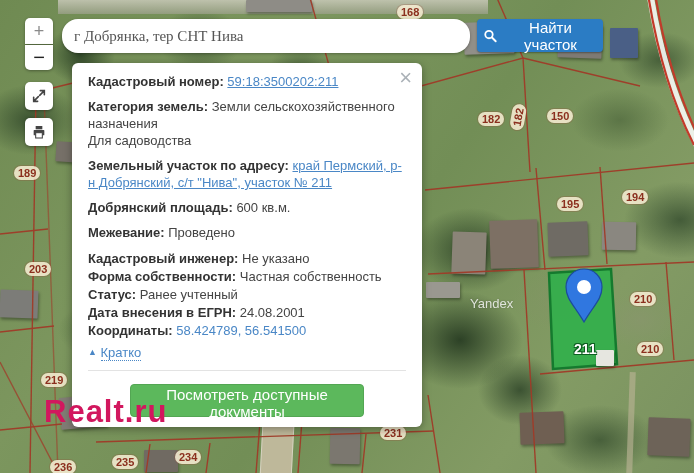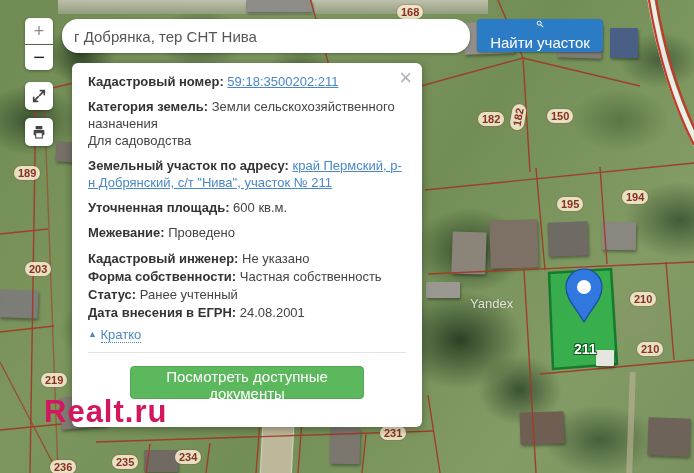--- a/index.html
+++ b/index.html
@@ -41,24 +41,24 @@
   
   .ctl{position:absolute;left:25px;width:28px;background:#fff;border-radius:5px;z-index:10;
     box-shadow:0 1px 3px rgba(0,0,0,.35);display:flex;align-items:center;justify-content:center;cursor:pointer;}
   #zoom-in{top:18px;height:26px;font-size:18px;color:#8a8a8a;border-radius:5px 5px 0 0;}
   #zoom-out{top:45px;height:25px;font-size:20px;color:#222;border-radius:0 0 5px 5px;}
   #expand-btn{top:82px;height:28px;}
   #print-btn{top:118px;height:28px;}
   
   #search-input{position:absolute;left:62px;top:19px;width:408px;height:34px;z-index:10;border:none;
     border-radius:16px;padding:0 12px;font-size:15px;color:#555;box-sizing:border-box;
-    box-shadow:0 1px 3px rgba(0,0,0,.3);font-family:Liberation Sans, sans-serif;outline:none;}
+    box-shadow:0 1px 3px rgba(0,0,0,.3);font-family:Liberation Serif, serif;outline:none;}
   #find-btn{position:absolute;left:477px;top:19px;width:126px;height:33px;z-index:10;border:none;cursor:pointer;
     background:#2b7cc4;border-radius:4px;color:#fff;font-size:15px;display:flex;align-items:center;
-    justify-content:center;gap:6px;box-shadow:0 1px 2px rgba(0,0,0,.35);font-family:inherit;flex-direction:column;}
+    justify-content:center;gap:6px;box-shadow:0 1px 2px rgba(0,0,0,.35);font-family:inherit;}
   
   #popup{position:absolute;left:72px;top:63px;width:350px;height:364px;z-index:20;background:#fff;
     border-radius:6px;box-shadow:0 2px 8px rgba(0,0,0,.35);padding:10px 16px;box-sizing:border-box;
     font-size:13px;line-height:17px;color:#444;}
   #popup .row{margin-bottom:8px;}
   #popup .row.tight{margin-bottom:1px;}
   #popup b{color:#333;}
   #popup .lnk{color:#4a87c6;text-decoration:underline;cursor:pointer;}
   #popup .coord{color:#4a87c6;}
   #popup-close{position:absolute;top:4px;right:10px;font-size:22px;color:#aab1b7;cursor:pointer;line-height:22px;}
@@ -201,21 +201,21 @@
       <span>Земли сельскохозяйственного назначения</span>
       <div>Для садоводства</div>
     </div>
 
     <div class="row">
       <b>Земельный участок по адресу:</b>
       <a class="lnk">край Пермский, р-н Добрянский, с/т "Нива", участок № 211</a>
     </div>
 
     <div class="row">
-      <b>Уточненная площадь:</b>
+      <b>Добрянский площадь:</b>
       <span>600 кв.м.</span>
     </div>
 
     <div class="row" style="margin-bottom:9px;">
       <b>Межевание:</b>
       <span>Проведено</span>
     </div>
 
     <div class="row tight">
       <b>Кадастровый инженер:</b>
@@ -226,20 +226,24 @@
       <span>Частная собственность</span>
     </div>
     <div class="row tight">
       <b>Статус:</b>
       <span>Ранее учтенный</span>
     </div>
     <div class="row tight">
       <b>Дата внесения в ЕГРН:</b>
       <span>24.08.2001</span>
     </div>
+    <div class="row tight">
+      <b>Координаты:</b>
+      <span class="coord">58.424789, 56.541500</span>
+    </div>
 
     <div id="collapse-link">
       <span class="tri">▲</span>
       <span class="txt">Кратко</span>
     </div>
 
     <hr>
 
     <button id="docs-btn">Посмотреть доступные документы</button>
   </div>

